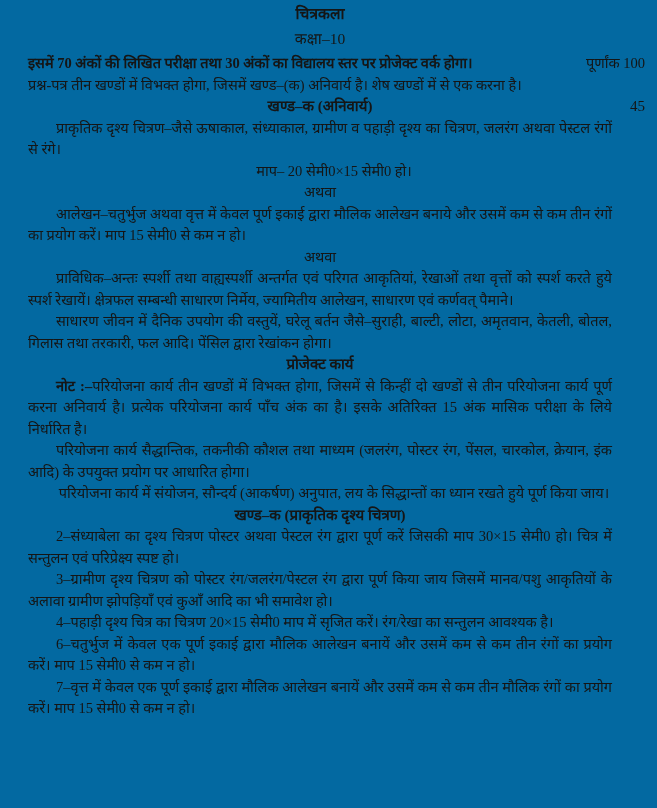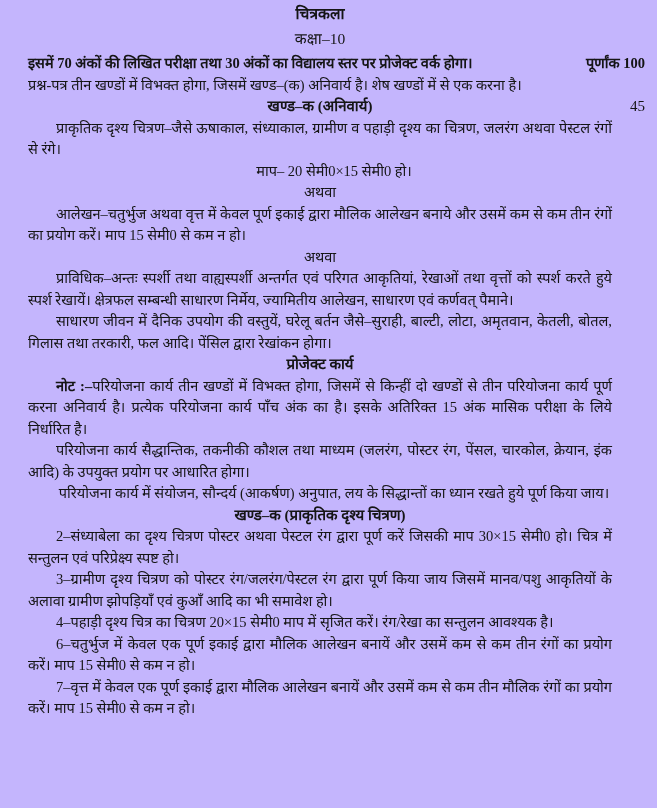--- a/index.html
+++ b/index.html
@@ -14,36 +14,36 @@
     font-family: "Liberation Serif", serif;
     color: #151515;
     font-size: 14.5px;
     line-height: 21.5px;
   }
   .page {
     box-sizing: border-box;
     width: 657px;
     height: 808px;
     padding: 3px 45px 4px 28px;
-    background: #c4b5fd;
+    background: #0369a1;
   }
   p, h1, h2 { margin: 0; padding: 0; font-size: 14.5px; line-height: 21.5px; }
   .bold { font-weight: bold; }
   .t-center { text-align: center; }
   .title { font-size: 15.5px; font-weight: bold; margin-bottom: 3px; }
   .subtitle { font-size: 15.5px; font-weight: normal; margin-bottom: 4px; }
   .rel { position: relative; }
   .marks {
     position: absolute;
     right: -33px;
     top: 0;
     font-weight: normal;
     white-space: nowrap;
   }
-  .marks-bold { font-weight: bold; }
+  .marks-bold { font-weight: normal; }
   .scheme-row { font-weight: bold; }
   .h-row {
     position: relative;
     text-align: center;
     font-weight: bold;
     font-size: 15px;
   }
   .para {
     text-align: justify;
     text-indent: 28px;

